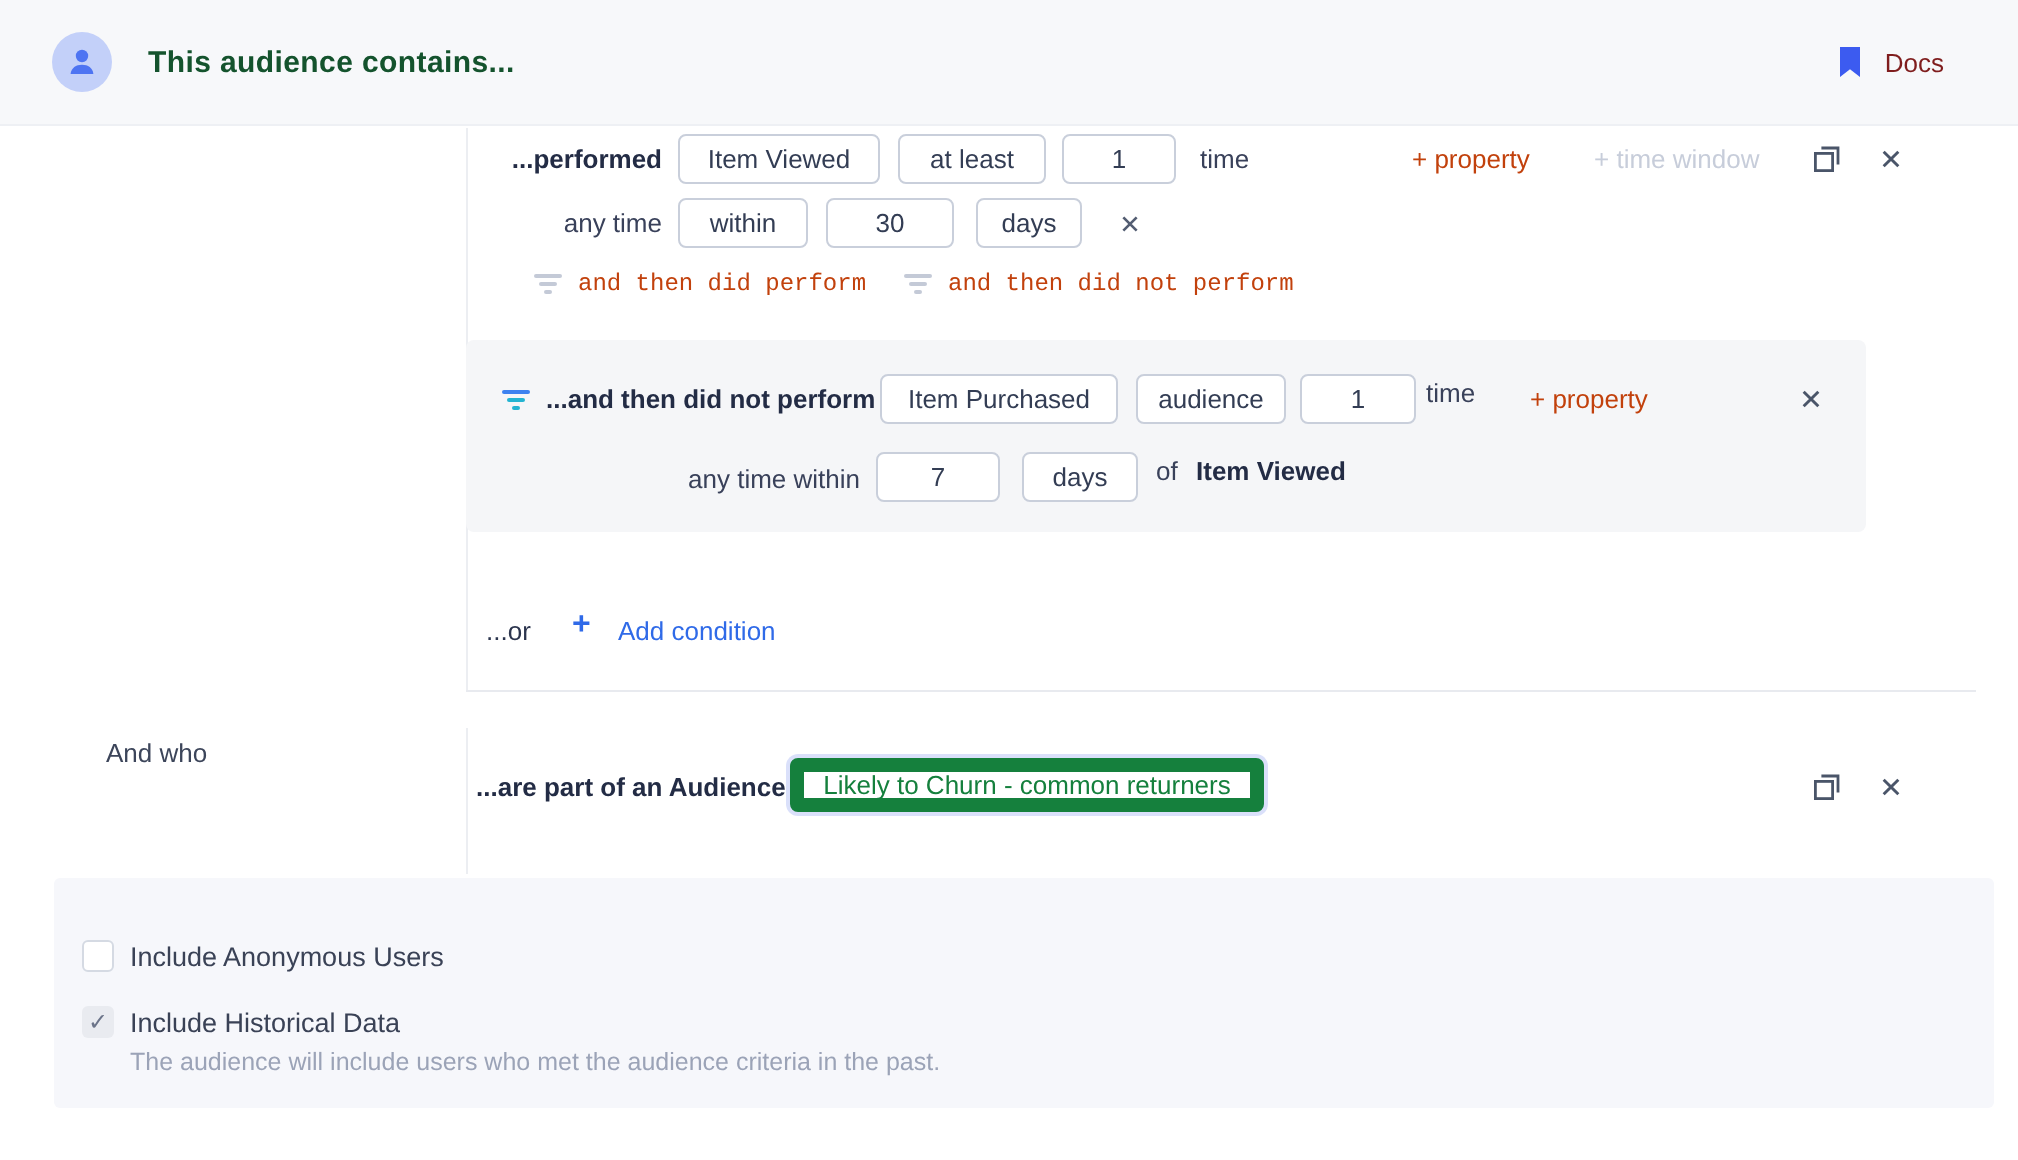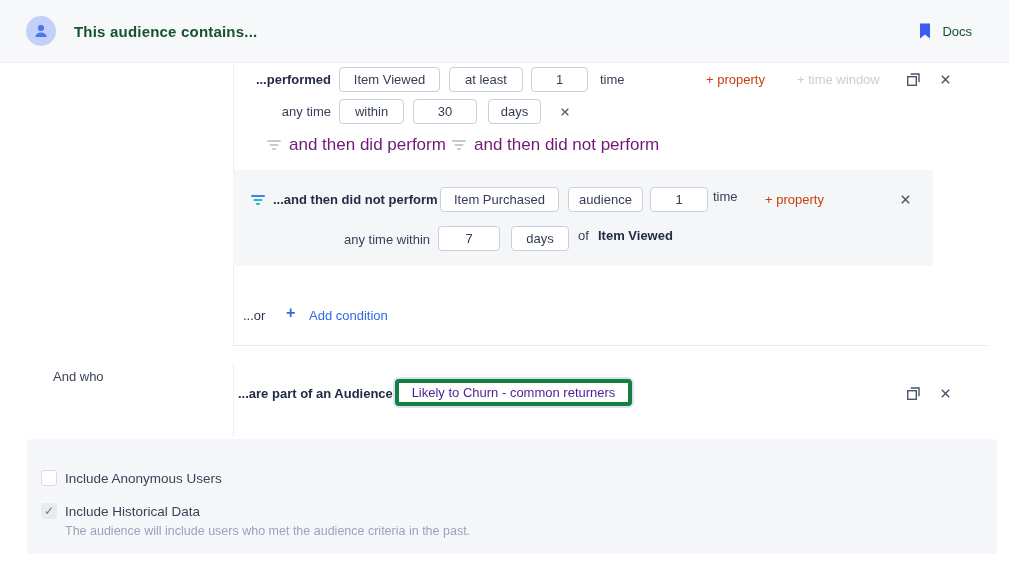--- a/index.html
+++ b/index.html
@@ -3,36 +3,36 @@
 <meta charset="utf-8">
 <style>
   * { margin:0; padding:0; box-sizing:border-box; }
   body { font-family:"Liberation Sans", sans-serif; background:#ffffff; }
   .page { position:relative; width:1009px; height:580px; background:#ffffff; overflow:hidden; }
 
   .topbar { position:absolute; left:0; top:0; width:1009px; height:63px; background:#f7f8fa; border-bottom:1px solid #eef0f4; }
   .avatar { position:absolute; left:26px; top:16px; width:30px; height:30px; border-radius:50%; background:#c3d0f9; display:flex; align-items:center; justify-content:center; }
   .title { position:absolute; left:74px; top:0; height:62px; display:flex; align-items:center; font-size:15px; font-weight:bold; color:#14532d; letter-spacing:.2px; }
   .docs { position:absolute; right:37px; top:0; height:62px; display:flex; align-items:center; gap:11px; cursor:pointer; }
-  .docs-label { font-size:13px; color:#14532d; }
+  .docs-label { font-size:13px; color:#7f1d1d; }
   .btn { position:absolute; height:25px; border:1px solid #c9cfdb; border-radius:4px; background:#fff; display:flex; align-items:center; justify-content:center; font-size:13px; color:#333d54; cursor:pointer; white-space:nowrap; }
   .num-input { position:absolute; height:25px; border:1px solid #c9cfdb; border-radius:4px; background:#fff; font-size:13px; color:#333d54; text-align:center; font-family:inherit; outline:none; }
   .prefix { position:absolute; font-size:13px; font-weight:bold; color:#232c45; text-align:right; white-space:nowrap; }
   .plain { position:absolute; font-size:13px; color:#39415a; white-space:nowrap; }
   .muted { color:#c7cdda !important; }
   .addlink { position:absolute; font-size:13px; color:#c2410c; cursor:pointer; white-space:nowrap; }
   .icon-btn { position:absolute; cursor:pointer; display:flex; align-items:center; justify-content:center; }
   .seq-option { position:absolute; display:flex; align-items:center; gap:8px; cursor:pointer; }
-  .seq-option span { font-size:17px; color:#701a75; white-space:nowrap; }
+  .seq-option span { font-size:12px; color:#c2410c; white-space:nowrap;font-family:Liberation Mono, monospace; }
 
   .vline { position:absolute; left:233px; width:1px; background:#eceef2; }
   .divider { position:absolute; left:233px; top:345px; width:755px; height:1px; background:#e8eaef; }
   .gray-block { position:absolute; left:233px; top:170px; width:700px; height:96px; background:#f5f6f8; border-radius:4px; }
 
-  .audience-input { position:absolute; left:395px; top:379px; width:237px; height:27px; border:4px solid #15803d; box-shadow:0 0 0 2px rgba(86,114,232,.22); border-radius:4px; background:#fff; font-size:13px; color:#4c1d95; text-align:center; font-family:inherit; outline:none; }
+  .audience-input { position:absolute; left:395px; top:379px; width:237px; height:27px; border:7px solid #15803d; box-shadow:0 0 0 2px rgba(86,114,232,.22); border-radius:4px; background:#fff; font-size:13px; color:#15803d; text-align:center; font-family:inherit; outline:none; }
 
   .link-blue { color:#2f6ae8 !important; }
   .plus-glyph { position:absolute; font-size:16px; font-weight:bold; color:#2f6ae8; cursor:pointer; }
 
   .options-panel { position:absolute; left:27px; top:439px; width:970px; height:115px; background:#f6f7fb; border-radius:3px; }
   .checkbox { position:absolute; width:16px; height:16px; border:1px solid #d5dae3; border-radius:3px; background:#fff; cursor:pointer; }
   .checkmark { position:absolute; width:16px; height:16px; border-radius:3px; background:#e9ebf0; color:#6b7489; font-size:12px; line-height:16px; text-align:center; cursor:pointer; }
   .opt-label { position:absolute; font-size:13.5px; color:#3a4256; white-space:nowrap; }
   .opt-desc { position:absolute; font-size:12.5px; color:#9ba3b7; white-space:nowrap; }
 </style>

